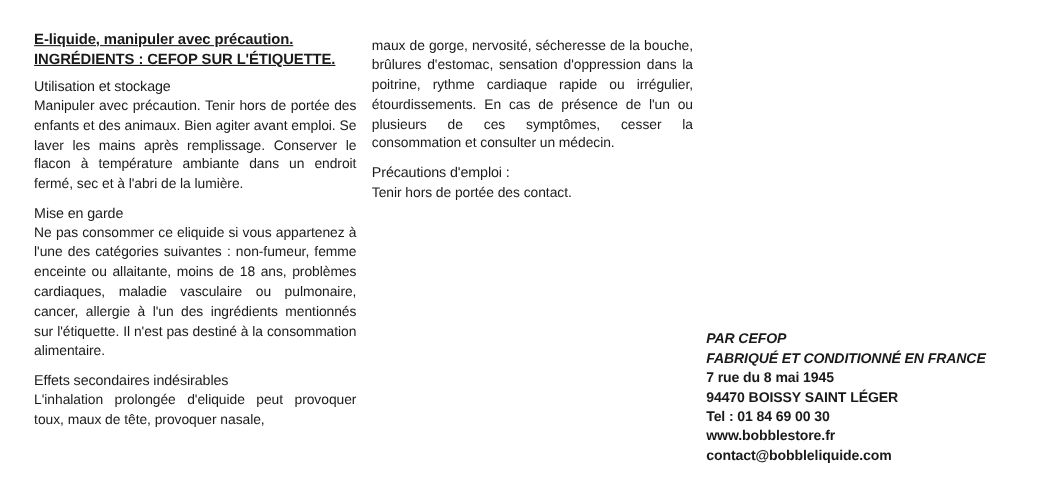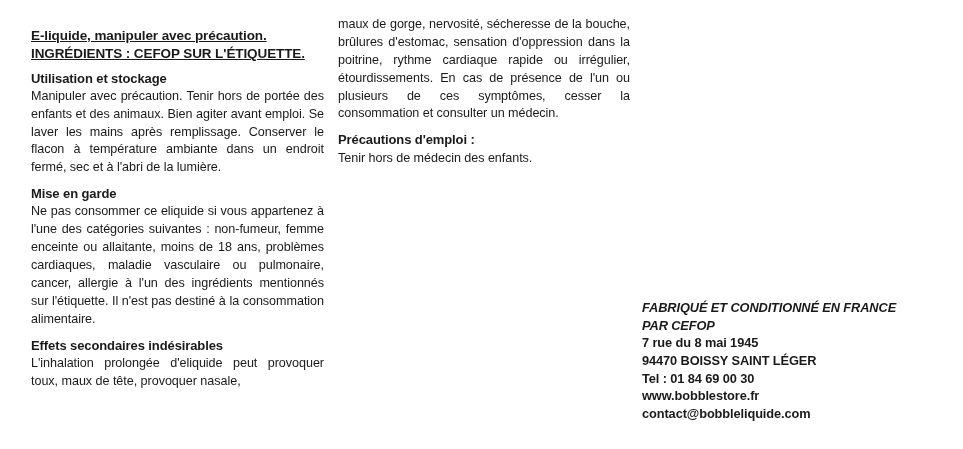--- a/index.html
+++ b/index.html
@@ -25,40 +25,40 @@
   }
   
   .col-left {
     left: 31px;
     top: 27px;
     width: 293px;
   }
   
   .col-mid {
     left: 338px;
-    top: 16px;
+    top: 33px;
     width: 292px;
   }
   
   .col-right {
     left: 642px;
     top: 299px;
     width: 300px;
   }
   h2.head {
     font-size: 13.5px;
     font-weight: bold;
     margin: 0 0 1px 0;
     line-height: 1.28;
     letter-spacing: -0.1px;
     text-decoration: underline;
   }
   h3.sub {
     font-size: 13px;
-    font-weight: bold;
+    font-weight: normal;
     margin: 9px 0 1px 0;
     line-height: 1.25;
     letter-spacing: -0.1px;
   }
   h3.sub.first {
     margin-top: 8px;
   }
   p.body {
     font-size: 12.6px;
     line-height: 1.42;
@@ -101,26 +101,26 @@
     <p class="body">Ne pas consommer ce eliquide si vous appartenez à l'une des catégories suivantes : non-fumeur, femme enceinte ou allaitante, moins de 18 ans, problèmes cardiaques, maladie vasculaire ou pulmonaire, cancer, allergie à l'un des ingrédients mentionnés sur l'étiquette. Il n'est pas destiné à la consommation alimentaire.</p>
 
     <h3 class="sub">Effets secondaires indésirables</h3>
     <p class="body">L'inhalation prolongée d'eliquide peut provoquer toux, maux de tête, provoquer nasale,</p>
   </div>
 
   <div class="col col-mid">
     <p class="body mid-first">maux de gorge, nervosité, sécheresse de la bouche, brûlures d'estomac, sensation d'oppression dans la poitrine, rythme cardiaque rapide ou irrégulier, étourdissements. En cas de présence de l'un ou plusieurs de ces symptômes, cesser la consommation et consulter un médecin.</p>
 
     <h3 class="sub">Précautions d'emploi :</h3>
-    <p class="body nojust">Tenir hors de médecin des enfants.</p>
+    <p class="body nojust">Tenir hors de portée des contact.</p>
   </div>
 
   <div class="col col-right">
+    <p class="addr-line italic">PAR CEFOP</p>
     <p class="addr-line italic">FABRIQUÉ ET CONDITIONNÉ EN FRANCE</p>
-    <p class="addr-line italic">PAR CEFOP</p>
     <p class="addr-line">7 rue du 8 mai 1945</p>
     <p class="addr-line">94470 BOISSY SAINT LÉGER</p>
     <p class="addr-line">Tel : 01 84 69 00 30</p>
     <p class="addr-line">www.bobblestore.fr</p>
     <p class="addr-line">contact@bobbleliquide.com</p>
   </div>
 
 </div>
 
 </body></html>

